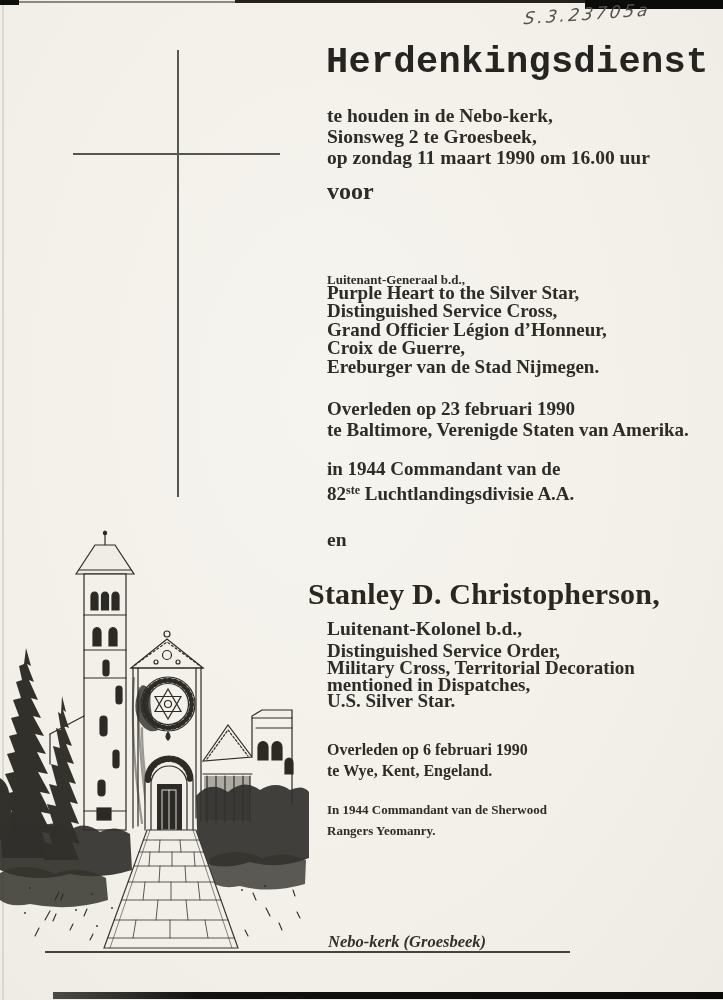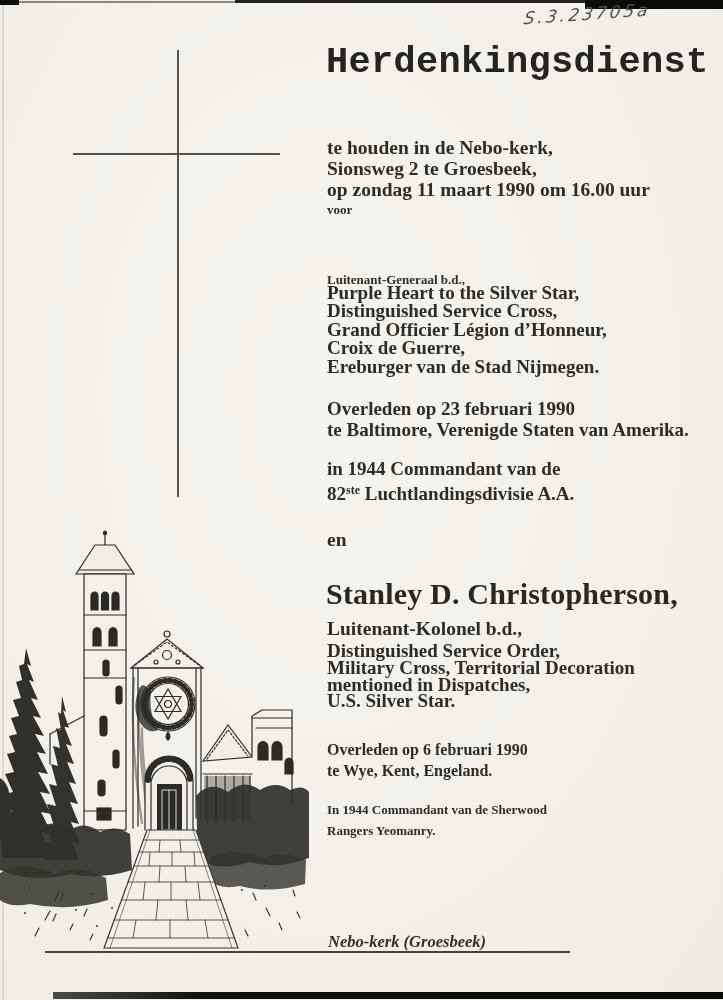--- a/index.html
+++ b/index.html
@@ -31,29 +31,29 @@
     color:#55534c;
     transform:rotate(-4deg) skewX(-12deg);
     white-space:nowrap;
   }
   
   .cross-v{left:177px;top:50px;width:2px;height:447px;background:#57554f;}
   .cross-h{left:73px;top:153px;width:207px;height:2px;background:#57554f;}
   
   .txt{white-space:nowrap;font-weight:bold;}
   .title{left:326px;top:40px;font-size:37px;line-height:44px;letter-spacing:.3px;color:#262420;font-family:Liberation Mono, monospace;}
-  .service{left:327px;top:105px;font-size:19.5px;line-height:21px;margin-top:32px;}
-  .voor{left:327px;top:202px;font-size:13px;}
+  .service{left:327px;top:105px;font-size:19.5px;line-height:21px;}
+  .voor{left:327px;top:178px;font-size:24px;}
   .name1{left:326px;top:224px;font-size:30px;line-height:34px;letter-spacing:.2px;color:#29271f;}
   .rank1{left:327px;top:272px;font-size:13px;}
   .honors1{left:327px;top:284px;font-size:19px;line-height:18.4px;}
   .death1{left:327px;top:398px;font-size:19px;line-height:21px;}
   .cmd1{left:327px;top:458px;font-size:19px;line-height:21.5px;}
   .en{left:327px;top:529px;font-size:19.5px;}
-  .name2{left:326px;top:577px;font-size:30px;line-height:34px;letter-spacing:.2px;color:#29271f;text-align:right;}
+  .name2{left:308px;top:577px;font-size:30px;line-height:34px;letter-spacing:.2px;color:#29271f;text-align:right;}
   .rank2{left:327px;top:618px;font-size:19.5px;}
   .honors2{left:327px;top:643px;font-size:19px;line-height:16.8px;}
   .death2{left:327px;top:739px;font-size:16px;line-height:21px;}
   .cmd2{left:327px;top:800px;font-size:13px;line-height:20.5px;}
   sup.ste{font-size:12px;vertical-align:6px;letter-spacing:0;margin-top:27px;}
   .caption{left:328px;top:932px;font-size:16.5px;font-style:italic;font-weight:bold;color:#33312b;}
   .caption-rule{left:45px;top:951px;width:525px;height:2px;background:#45433c;}
   
   .church{left:0;top:528px;}
 </style>

